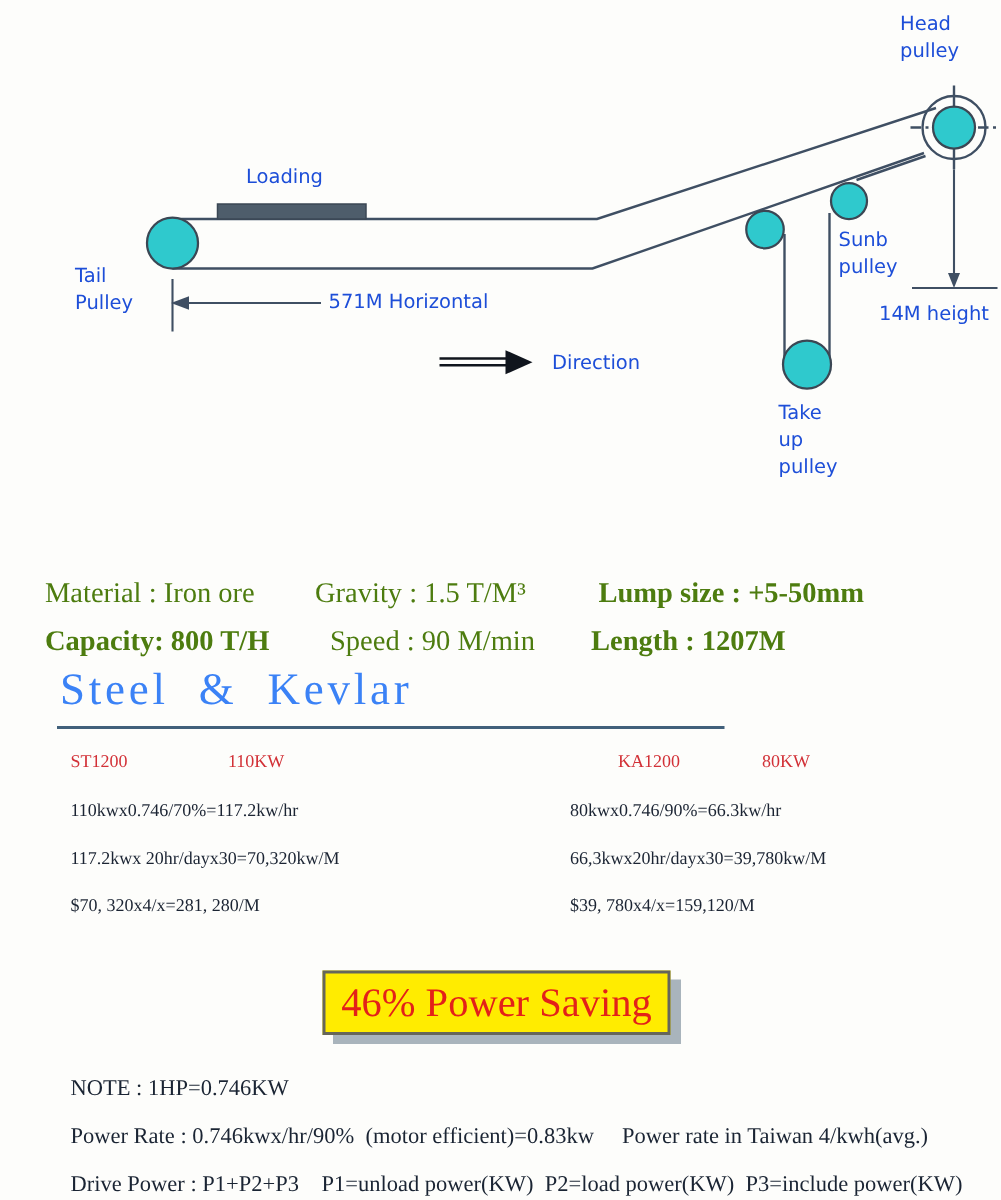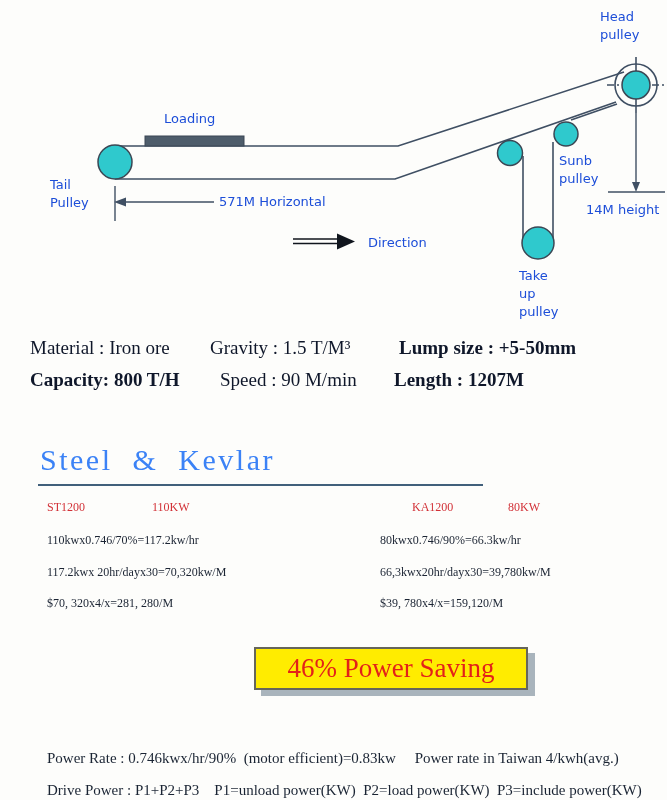--- a/index.html
+++ b/index.html
@@ -11,39 +11,39 @@
   }
   
   .diagram{position:absolute;left:0;top:0;}
   .dlabel{
     position:absolute;
     font-family:"DejaVu Sans","Liberation Sans",sans-serif;
     font-size:13px;line-height:18px;color:#1d4ed8;
     white-space:pre-line;
   }
   
-  .spec{position:absolute;font-size:19px;white-space:pre;color:#0f172a;}
+  .spec{position:absolute;font-size:19px;white-space:pre;color:#4d7c0f;margin-top:48px;}
   .bold{font-weight:bold;}
   
   .sec-title{
     position:absolute;left:40px;top:443px;
     font-size:30px;letter-spacing:2.5px;color:#3b82f6;white-space:pre;
   }
   .sec-underline{
     position:absolute;left:38px;top:484px;width:445px;height:2px;
     background:#41607b;
   }
   .calc{position:absolute;font-size:12px;white-space:pre;color:#1b2433;}
   .red{color:#d23137;}
   
   .banner{
-    position:absolute;left:215px;top:647px;width:274px;height:43px;
+    position:absolute;left:215px;top:647px;width:232px;height:43px;
     background:#ffec00;border:2px solid #66665a;box-sizing:border-box;
     box-shadow:7px 6px 0 #a9b4bc;
-    display:flex;align-items:center;justify-content:center;margin-left:39px;
+    display:flex;align-items:center;justify-content:center;
   }
   .banner span{font-size:27px;color:#e32119;white-space:pre;}
   
   .note{position:absolute;left:47px;font-size:15px;white-space:pre;color:#1a2433;}
 </style>
 </head>
 <body>
 
 <div class="page">
 
@@ -120,16 +120,17 @@
   <span class="calc" style="left:47px;top:596px;">$70, 320x4/x=281, 280/M</span>
 
   <span class="calc" style="left:380px;top:533px;">80kwx0.746/90%=66.3kw/hr</span>
   <span class="calc" style="left:380px;top:565px;">66,3kwx20hr/dayx30=39,780kw/M</span>
   <span class="calc" style="left:380px;top:596px;">$39, 780x4/x=159,120/M</span>
 
   <div class="banner">
     <span>46% Power Saving</span>
   </div>
 
+  <span class="note" style="top:718px;">NOTE : 1HP=0.746KW</span>
   <span class="note" style="top:750px;">Power Rate : 0.746kwx/hr/90%  (motor efficient)=0.83kw     Power rate in Taiwan 4/kwh(avg.)</span>
   <span class="note" style="top:782px;">Drive Power : P1+P2+P3    P1=unload power(KW)  P2=load power(KW)  P3=include power(KW)</span>
 
 </div>
 
 </body></html>

